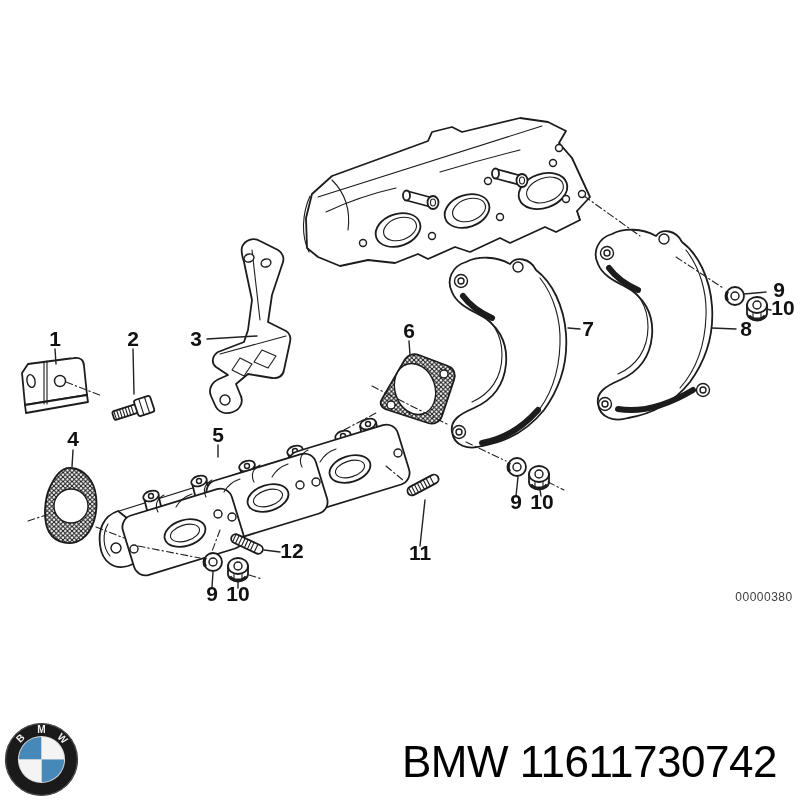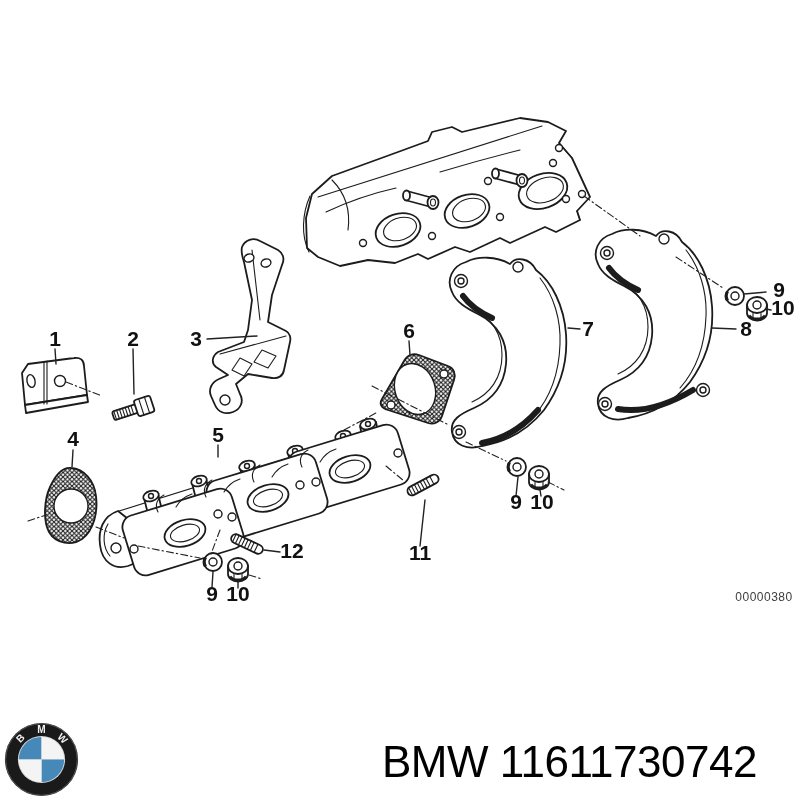--- a/index.html
+++ b/index.html
@@ -13,21 +13,21 @@
   .diagram-svg{position:absolute;left:0;top:0;}
   .part{fill:#ffffff;stroke:var(--line);stroke-width:1.8;stroke-linejoin:round;stroke-linecap:round;}
   .detail{fill:none;stroke:var(--line);stroke-width:1.1;stroke-linejoin:round;stroke-linecap:round;}
   .hole{fill:#ffffff;stroke:var(--line);stroke-width:1.4;}
   .thick{fill:none;stroke:var(--line);stroke-width:6;stroke-linecap:round;}
   .leader{fill:none;stroke:#222;stroke-width:1.4;stroke-linecap:round;}
   .axis{fill:none;stroke:#222;stroke-width:1.1;stroke-dasharray:7 3 1.5 3;stroke-linecap:round;}
   .part-label{font-family:"Liberation Sans",sans-serif;font-weight:bold;font-size:21px;fill:var(--label);text-anchor:middle;}
   .code-text{font-family:"Liberation Sans",sans-serif;font-size:12px;fill:var(--code);text-anchor:middle;letter-spacing:0.5px;}
   .caption{
-    position:absolute;left:382px;top:737px;font-size:44px;letter-spacing:-0.5px;
+    position:absolute;left:402px;top:737px;font-size:44px;letter-spacing:-0.5px;
     color:var(--caption);font-family:"Liberation Sans",sans-serif;white-space:nowrap;
   }
   .logo-svg{position:absolute;left:3px;top:721px;}
   .logo-letter{font-family:"Liberation Sans",sans-serif;font-size:10.5px;font-weight:bold;fill:#efefef;text-anchor:middle;}
 </style>
 </head>
 <body>
 
 <svg class="diagram-svg" width="800" height="700" viewBox="0 0 800 700">
   <defs>

